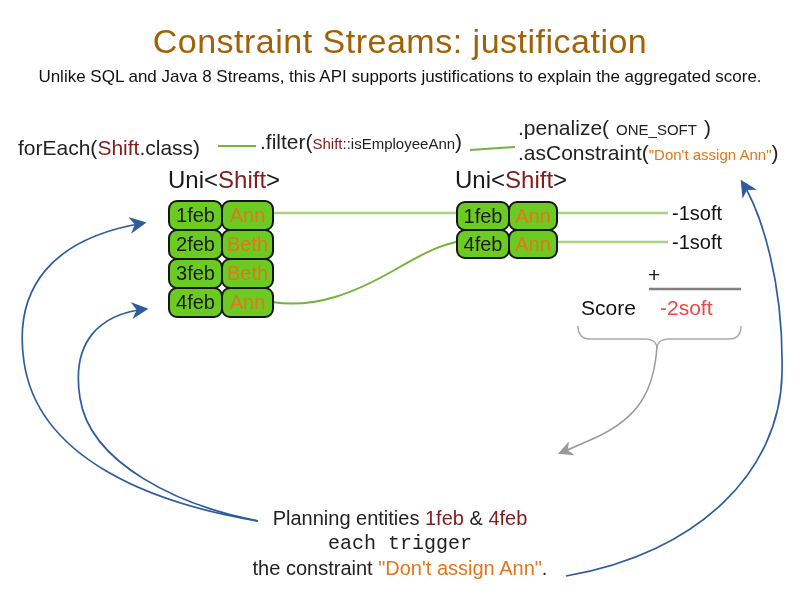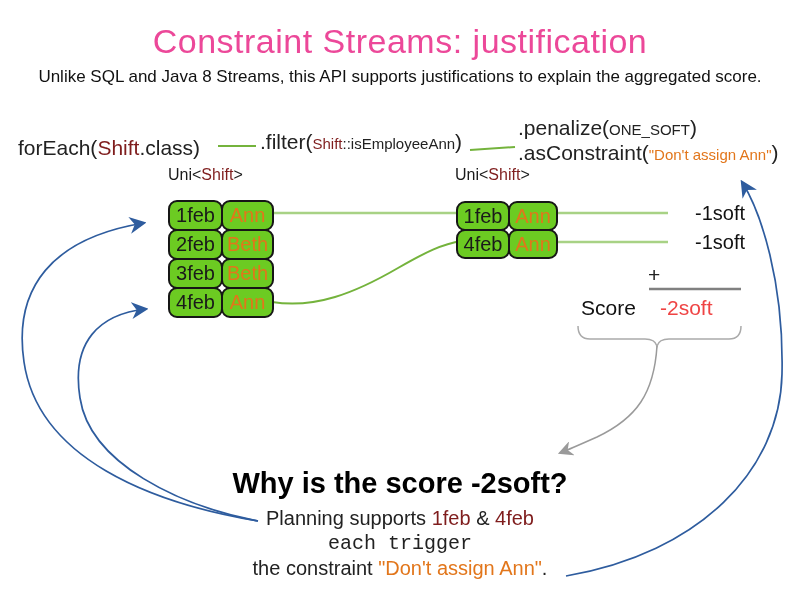--- a/index.html
+++ b/index.html
@@ -2,39 +2,39 @@
 <html><head>
 <meta charset="utf-8">
 <style>
   html,body{margin:0;padding:0;background:#ffffff;}
   #slide{
     position:relative;width:800px;height:600px;overflow:hidden;
     background:#ffffff;font-family:"Liberation Sans",sans-serif;color:#1a1a1a;
   }
   .abs{position:absolute;}
   .ctr{left:0;width:800px;text-align:center;}
-  #title{top:22px;font-size:34px;letter-spacing:.5px;color:#ec4899;}
+  #title{top:22px;font-size:34px;letter-spacing:.5px;color:#a16207;}
   #subtitle{top:67px;font-size:17px;color:#111;}
   .code{display:flex;align-items:baseline;white-space:pre;color:#222;}
   .c-big{font-size:21px;}
   .c-small{font-size:15px;}
   .green{color:#7f1d1d;}
   .orange{color:#e2761b;}
-  .typelabel{display:flex;align-items:center;font-size:16px;color:#1a1a1a;white-space:pre;}
+  .typelabel{display:flex;align-items:center;font-size:24px;color:#1a1a1a;white-space:pre;}
   .stream{display:flex;flex-direction:column;}
   .trow{display:flex;}
   .trow + .trow{margin-top:-2px;align-items:flex-end;}
   .cell{box-sizing:border-box;border:2px solid #161616;border-radius:9px;background:#6ccb22;
         display:flex;align-items:center;justify-content:center;font-size:20px;}
   .cell.name{margin-left:-2px;}
   .ltab .cell.date{width:55px;height:31px;}
   .ltab .cell.name{width:53px;height:31px;}
   .rtab .cell.date{width:54px;height:30px;}
   .rtab .cell.name{width:50px;height:30px;}
-  .softlabel{font-size:20px;color:#111;margin-left:23px;}
+  .softlabel{font-size:20px;color:#111;}
   #plus-sign{top:263px;left:648px;font-size:21px;color:#222;}
   #score-label{top:296px;left:581px;font-size:21px;color:#111;}
   #score-total{top:296px;left:660px;font-size:21px;color:#ef4444;}
   #why-heading{top:467px;font-size:29px;font-weight:bold;color:#000;}
   .expl{font-size:20px;color:#222;}
   #expl1{top:507px;}
   #expl2{top:532px;font-family:Liberation Mono, monospace;}
   #expl3{top:557px;}
   svg{position:absolute;left:0;top:0;z-index:1;}
   .layer2{z-index:2;}
@@ -77,21 +77,21 @@
   <div class="abs ctr layer2" id="subtitle">Unlike SQL and Java 8 Streams, this API supports justifications to explain the aggregated score.</div>
 
   <div class="abs code layer2" style="left:18px;top:136px;">
     <span class="c-big">forEach(</span><span class="c-big green">Shift</span><span class="c-big">.class)</span>
   </div>
 
   <div class="abs code layer2" style="left:260px;top:130px;">
     <span class="c-big">.filter(</span><span class="c-small green">Shift</span><span class="c-small">::isEmployeeAnn</span><span class="c-big">)</span>
   </div>
 
-  <div class="abs code layer2" style="left:518px;top:116px;">
+  <div class="abs code layer2" style="left:518px;top:116px;gap:7px;">
     <span class="c-big">.penalize(</span><span class="c-small">ONE_SOFT</span><span class="c-big">)</span>
   </div>
 
   <div class="abs code layer2" style="left:518px;top:141px;">
     <span class="c-big">.asConstraint(</span><span class="c-small orange">"Don't assign Ann"</span><span class="c-big">)</span>
   </div>
 
   <div class="abs typelabel layer2" style="left:168px;top:166px;">
     <span>Uni&lt;</span><span class="green">Shift</span><span>&gt;</span>
   </div>
@@ -129,22 +129,21 @@
     </div>
   </div>
 
   <div class="abs softlabel layer2" style="left:672px;top:202px;">-1soft</div>
   <div class="abs softlabel layer2" style="left:672px;top:231px;">-1soft</div>
 
   <div class="abs layer2" id="plus-sign">+</div>
   <div class="abs layer2" id="score-label">Score</div>
   <div class="abs layer2" id="score-total">-2soft</div>
 
-  <div class="abs ctr layer2" id="why-heading">Why is the score -2soft?</div>
   <div class="abs ctr expl layer2" id="expl1">
-    <span>Planning supports </span><span class="green">1feb</span><span> &amp; </span><span class="green">4feb</span>
+    <span>Planning entities </span><span class="green">1feb</span><span> &amp; </span><span class="green">4feb</span>
   </div>
   <div class="abs ctr expl layer2" id="expl2">each trigger</div>
   <div class="abs ctr expl layer2" id="expl3">
     <span>the constraint </span><span class="orange">"Don't assign Ann"</span><span>.</span>
   </div>
 
 </div>
 
 </body></html>

